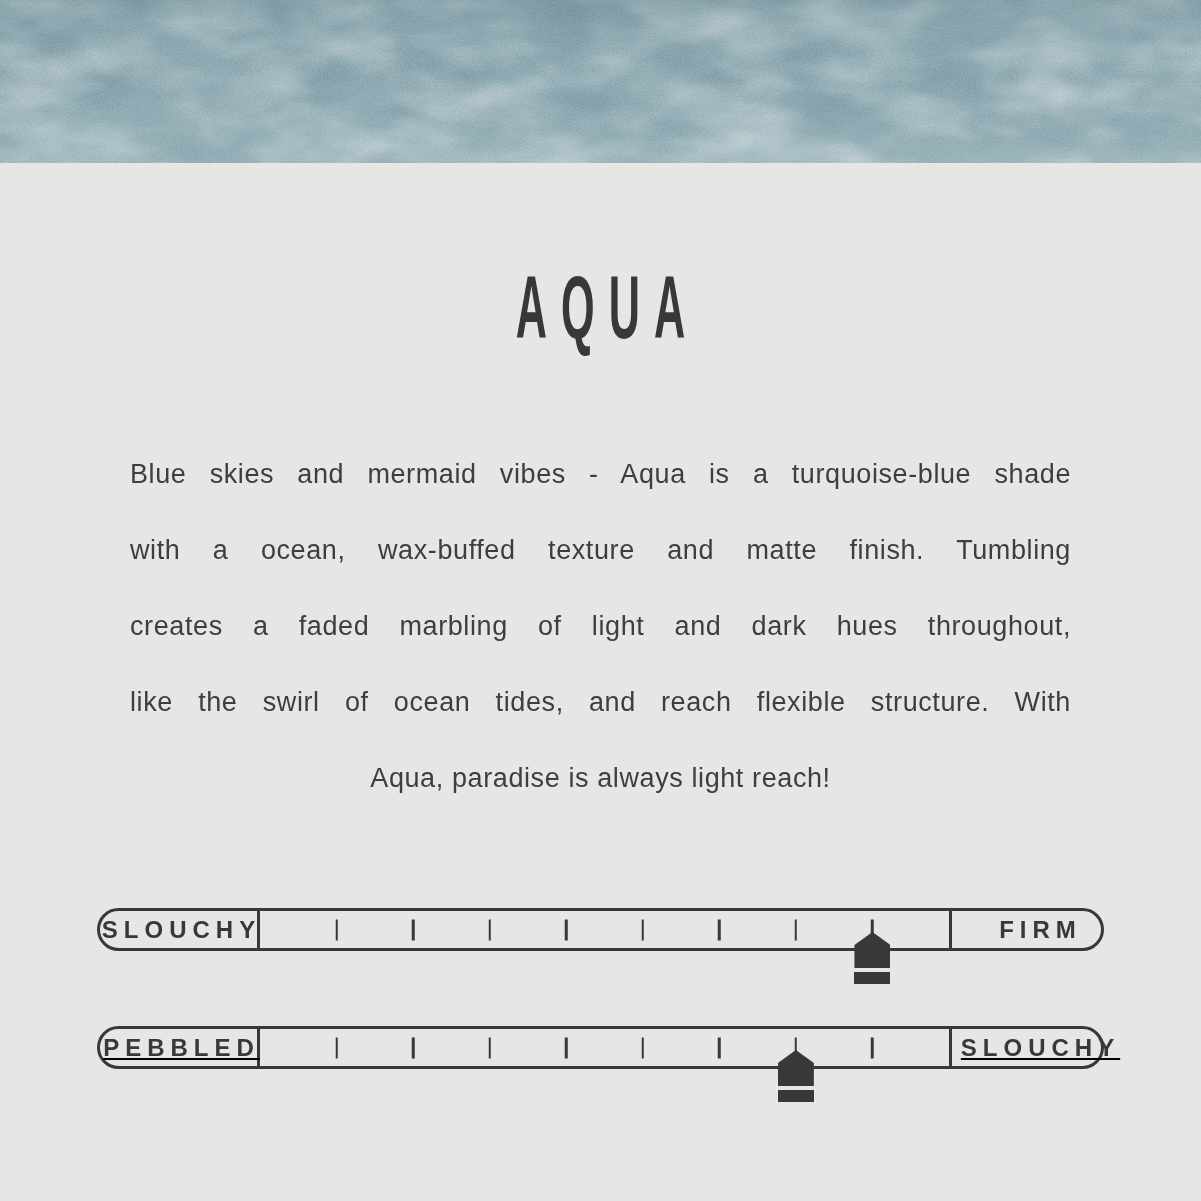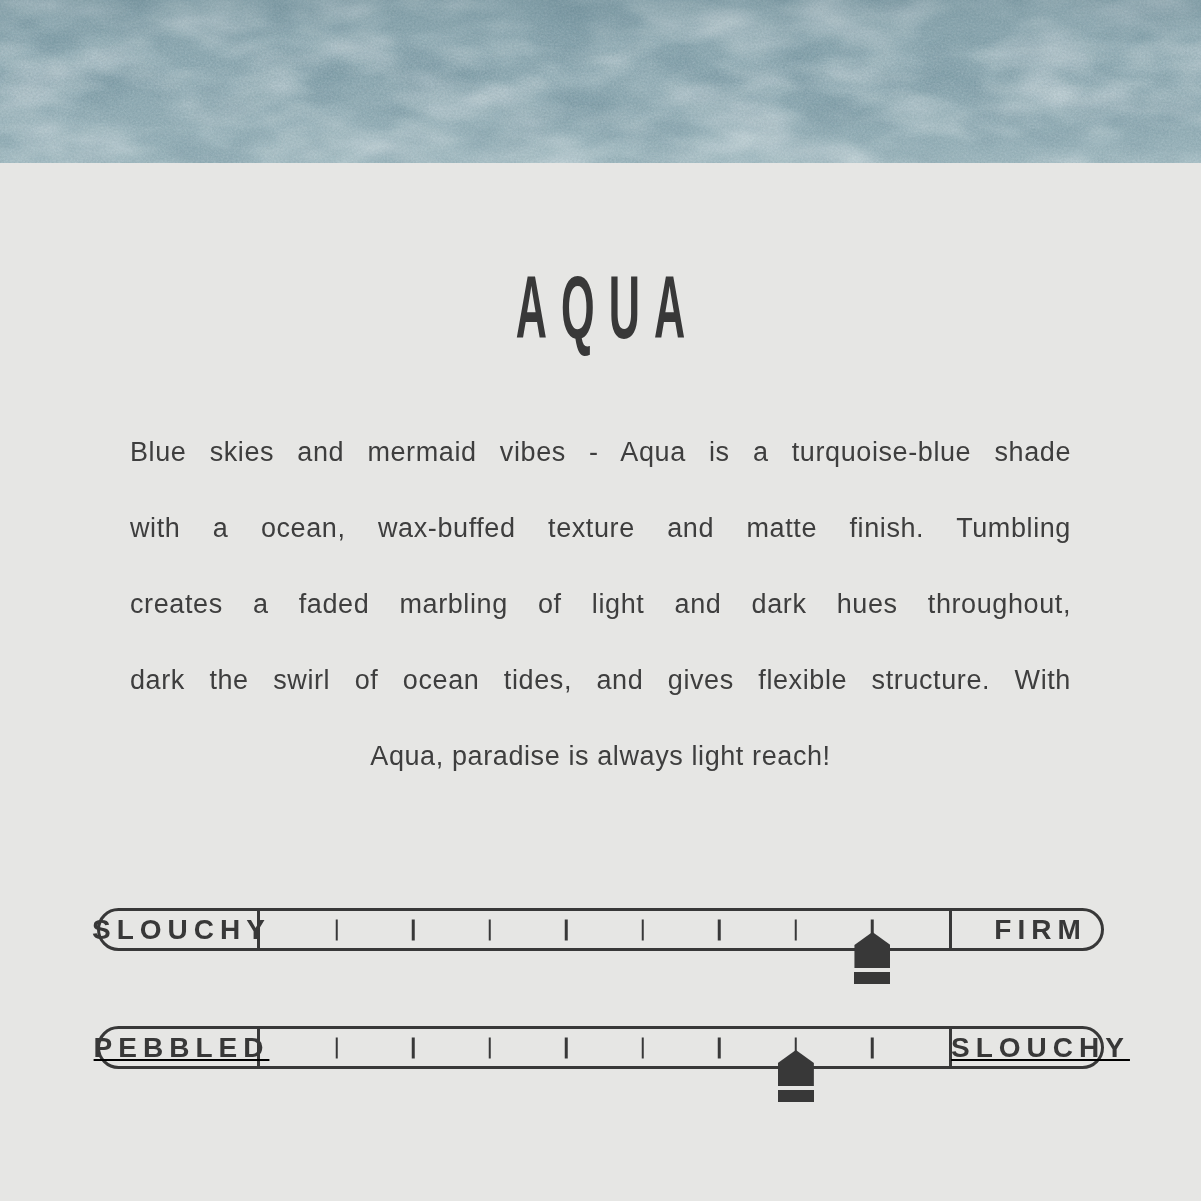--- a/index.html
+++ b/index.html
@@ -32,21 +32,21 @@
     letter-spacing:26px;
     padding-left:26px; 
     color:var(--ink);
     transform:scale(0.54,1.12);
     transform-origin:50% 50%;
     white-space:nowrap;
   }
 
   
   .desc{
-    position:absolute;top:414px;left:130px;width:941px;
+    position:absolute;top:436px;left:130px;width:941px;
     font-size:27px;color:var(--text);
     letter-spacing:0.6px;
   }
   .desc .line{
     height:76px;line-height:76px;
     text-align:justify;
     text-align-last:justify;
     text-justify:inter-word;
     white-space:nowrap;
   }
@@ -60,21 +60,21 @@
     position:absolute;left:97px;width:1007px;height:43px;
     border:3px solid var(--ink);
     border-radius:24px;
     display:flex;
     align-items:stretch;
   }
   .scale.first{top:908px;}
   .scale.second{top:1026px;text-decoration:underline;}
   .scale-label{
     display:flex;align-items:center;justify-content:center;
-    font-weight:700;font-size:28px;
+    font-weight:700;font-size:24px;
     letter-spacing:6px;
     padding-left:6px; 
     color:var(--ink);
   }
   .scale-label.left{width:160px;border-right:3px solid var(--ink);}
   .scale-label.right{width:152px;border-left:3px solid var(--ink);padding-left:28px;}
   .track{
     position:relative;flex:1;
   }
   .tick{
@@ -136,21 +136,21 @@
     <rect x="0" y="0" width="1201" height="163" filter="url(#fGrainD)" opacity="0.30"></rect>
     <rect x="0" y="0" width="1201" height="163" fill="url(#gShade)"></rect>
   </svg>
 
   <h1 class="title">AQUA</h1>
 
   <div class="desc">
     <div class="line">Blue skies and mermaid vibes - Aqua is a turquoise-blue shade</div>
     <div class="line">with a ocean, wax-buffed texture and matte finish. Tumbling</div>
     <div class="line">creates a faded marbling of light and dark hues throughout,</div>
-    <div class="line">dark the swirl of ocean tides, and gives flexible structure. With</div>
+    <div class="line">like the swirl of ocean tides, and reach flexible structure. With</div>
     <div class="line last">Aqua, paradise is always light reach!</div>
   </div>
 
   <div class="scale first">
     <div class="scale-label left">SLOUCHY</div>
     <div class="track">
       <div class="marker" style="left: 88.8889%;">
         <div class="marker-head"></div>
         <div class="marker-base"></div>
       </div>

